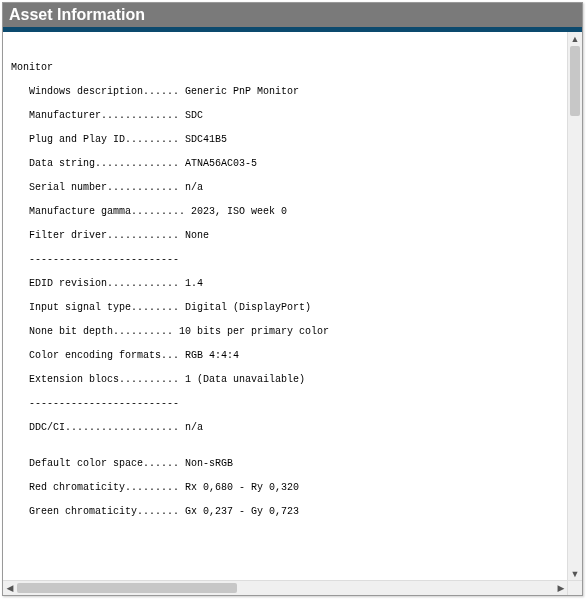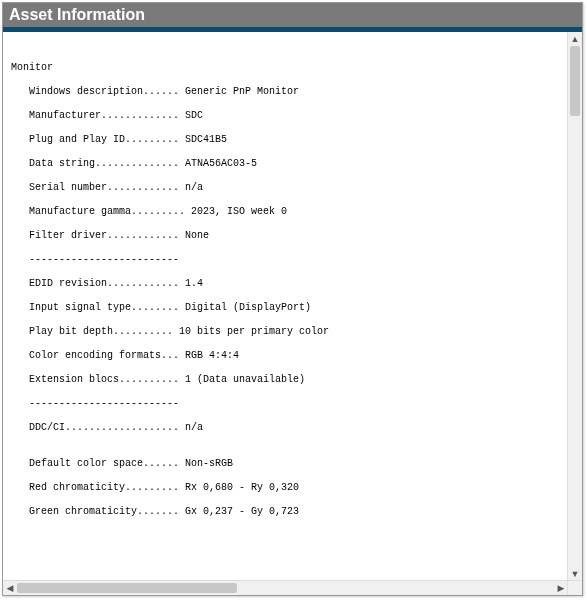--- a/index.html
+++ b/index.html
@@ -142,21 +142,21 @@
 <span class="kv-line">   <span>Windows description</span><span class="dots">......</span> <span>Generic PnP Monitor</span></span>
 <span class="kv-line">   <span>Manufacturer</span><span class="dots">.............</span> <span>SDC</span></span>
 <span class="kv-line">   <span>Plug and Play ID</span><span class="dots">.........</span> <span>SDC41B5</span></span>
 <span class="kv-line">   <span>Data string</span><span class="dots">..............</span> <span>ATNA56AC03-5</span></span>
 <span class="kv-line">   <span>Serial number</span><span class="dots">............</span> <span>n/a</span></span>
 <span class="kv-line">   <span>Manufacture gamma</span><span class="dots">.........</span> <span>2023, ISO week 0</span></span>
 <span class="kv-line">   <span>Filter driver</span><span class="dots">............</span> <span>None</span></span>
 <span class="kv-line">   -------------------------</span>
 <span class="kv-line">   <span>EDID revision</span><span class="dots">............</span> <span>1.4</span></span>
 <span class="kv-line">   <span>Input signal type</span><span class="dots">........</span> <span>Digital (DisplayPort)</span></span>
-<span class="kv-line">   <span>Play bit depth</span><span class="dots">..........</span> <span>10 bits per primary color</span></span>
+<span class="kv-line">   <span>None bit depth</span><span class="dots">..........</span> <span>10 bits per primary color</span></span>
 <span class="kv-line">   <span>Color encoding formats</span><span class="dots">...</span> <span>RGB 4:4:4</span></span>
 <span class="kv-line">   <span>Extension blocs</span><span class="dots">..........</span> <span>1 (Data unavailable)</span></span>
 <span class="kv-line">   -------------------------</span>
 <span class="kv-line">   <span>DDC/CI</span><span class="dots">...................</span> <span>n/a</span></span>
 
 <span class="kv-line">   <span>Default color space</span><span class="dots">......</span> <span>Non-sRGB</span></span>
 <span class="kv-line">   <span>Red chromaticity</span><span class="dots">.........</span> <span>Rx 0,680 - Ry 0,320</span></span>
 <span class="kv-line">   <span>Green chromaticity</span><span class="dots">.......</span> <span>Gx 0,237 - Gy 0,723</span></span>
 
 

